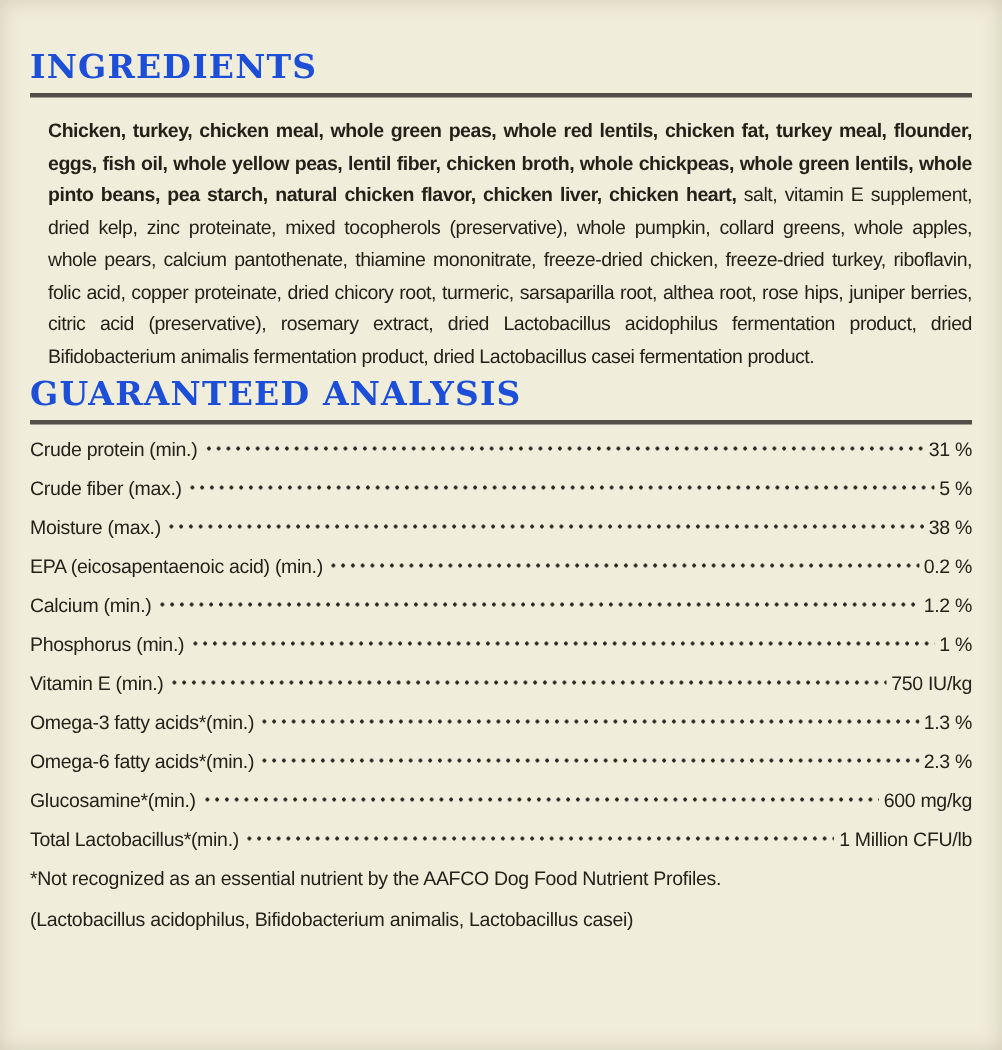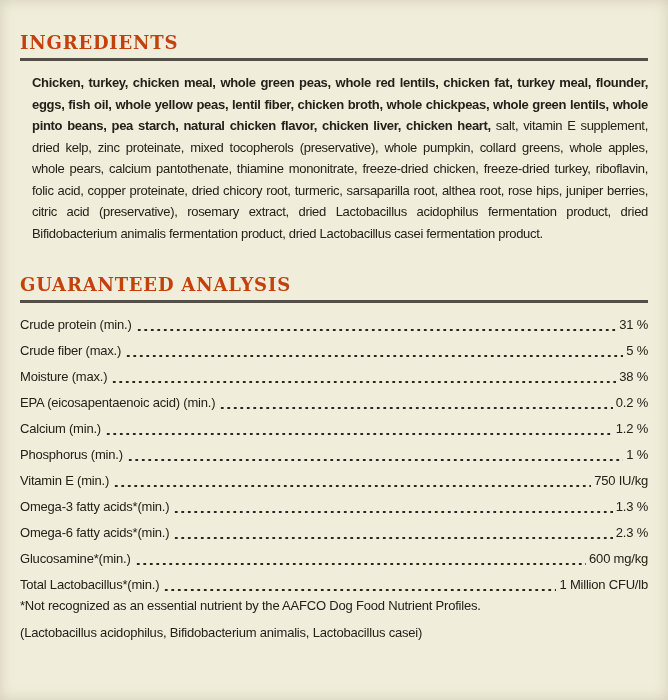--- a/index.html
+++ b/index.html
@@ -10,44 +10,44 @@
     box-shadow: inset 0 0 14px rgba(120,110,80,0.25);
     font-family: "Liberation Sans", sans-serif;
     color: #24211a;
     box-sizing: border-box;
     padding: 34px 20px 0 20px;
     overflow: hidden;
   }
   .heading {
     font-family: "DejaVu Serif", serif;
     font-weight: 700;
-    font-size: 18px;
+    font-size: 22px;
     line-height: 1;
     letter-spacing: 0.8px;
-    color: #c2410c;
+    color: #1d4ed8;
     margin: 0 0 6px 0;
   }
   .rule {
     height: 3px;
     background: #514f48;
     margin: 0;
   }
   .ingredients {
     margin: 11px 0 0 12px;
     font-size: 13px;
     line-height: 21.5px;
     letter-spacing: -0.3px;
     text-align: justify;
   }
   .ingredients .bold { font-weight: 700; }
-  .ga-section { margin-top: 32px; }
+  .ga-section { margin-top: 4px; }
   .ga-rows { margin-top: 3px; }
   .ga-row {
     display: flex;
-    align-items: flex-end;
+    align-items: center;
     height: 26px;
     font-size: 13px;
     letter-spacing: -0.2px;
   }
   .ga-label { white-space: nowrap; }
   .ga-value { white-space: nowrap; }
   .dots {
     flex: 1;
     height: 4px;
     margin: 0 3px 0 4px;

